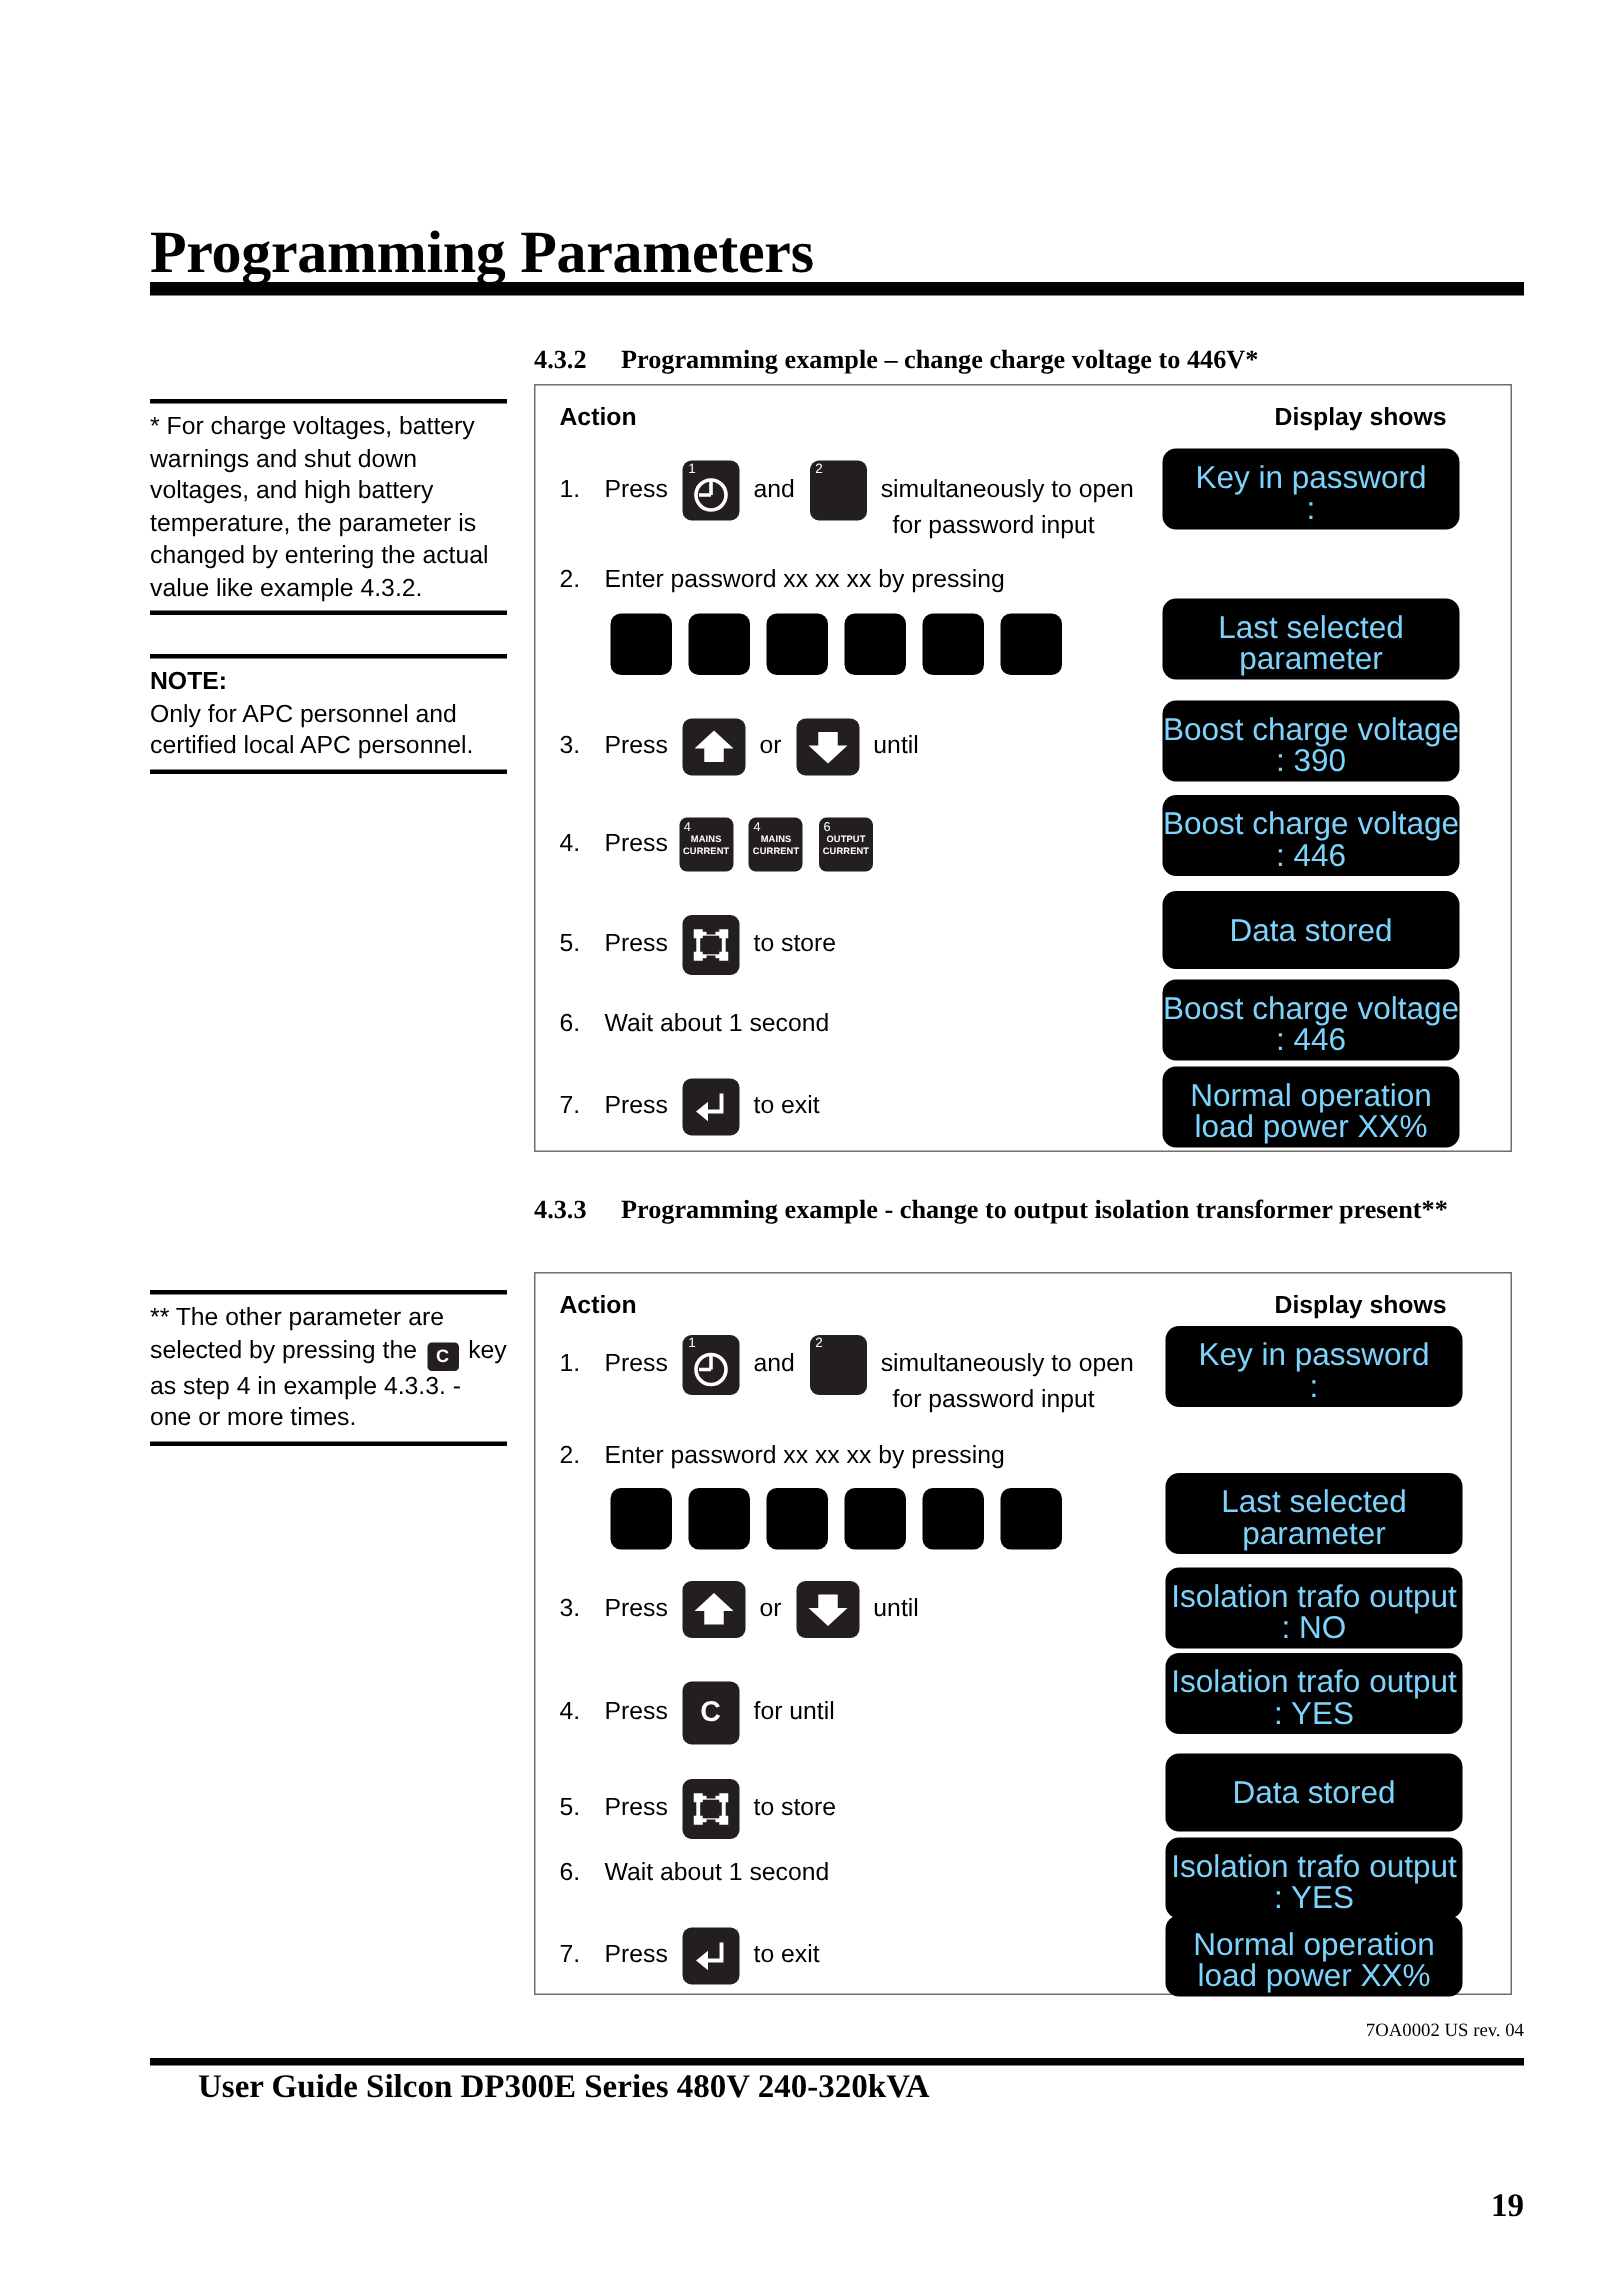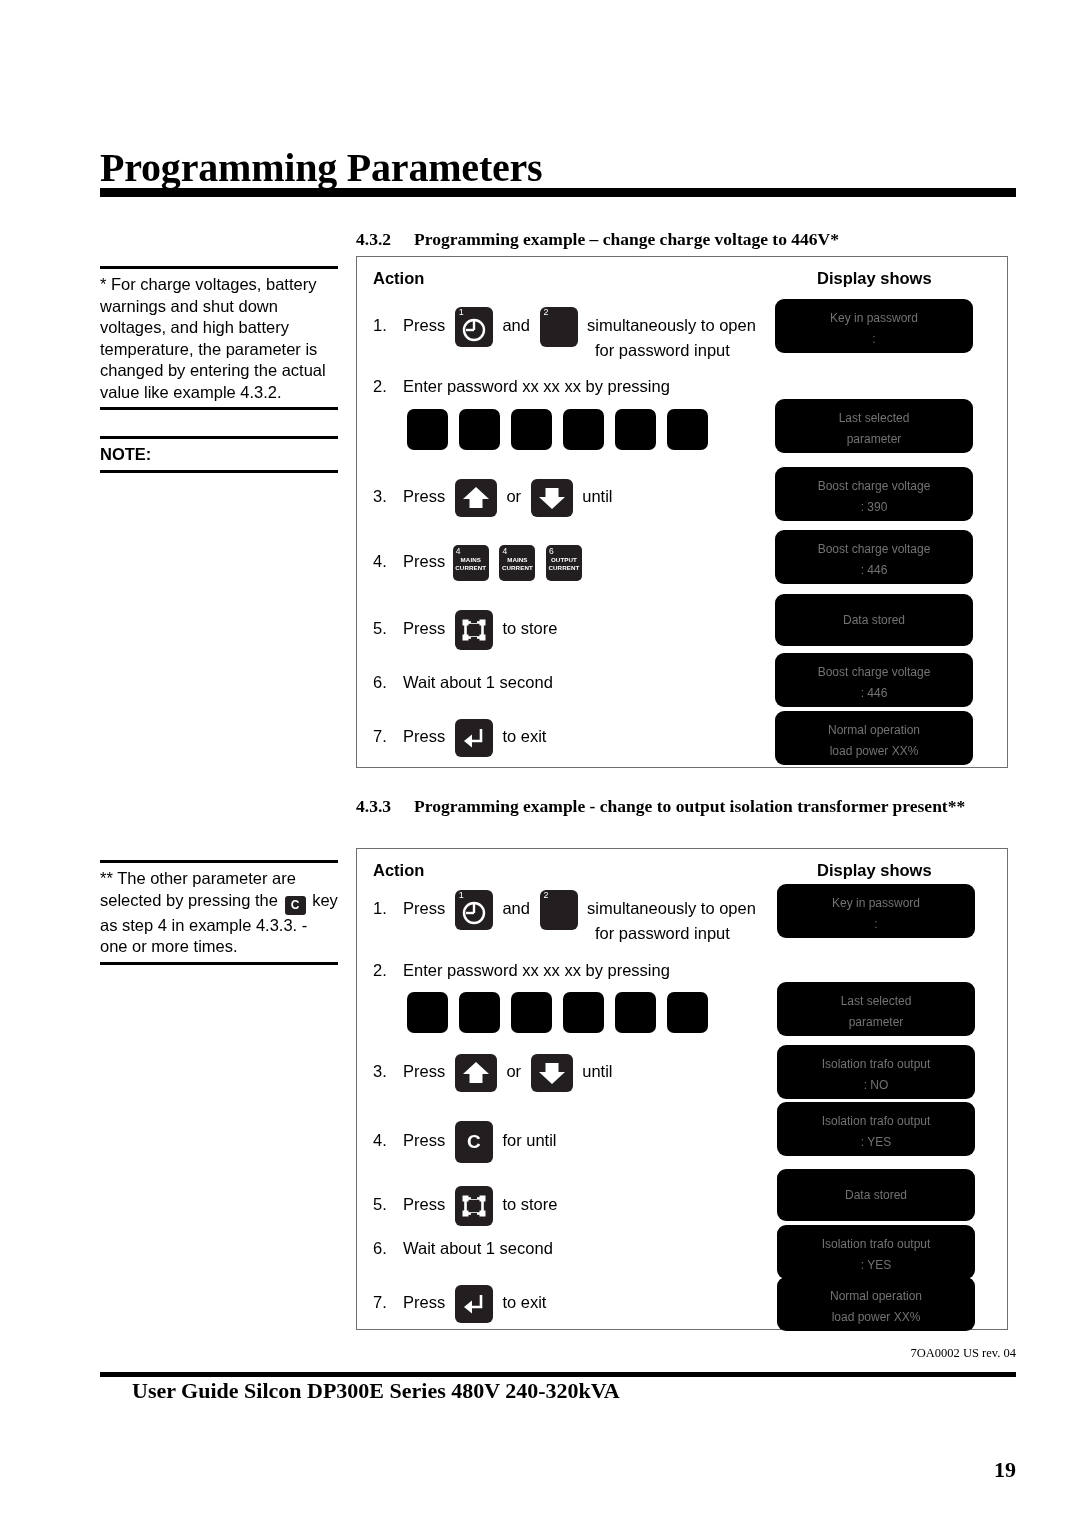--- a/index.html
+++ b/index.html
@@ -92,20 +92,21 @@
 
   .th-action {
     position: absolute;
     left: 16px; top: 12px;
     font-size: 16.5px; font-weight: bold;
   }
   .th-display {
     position: absolute;
     left: 460px; top: 12px;
     width: 180px;
+    text-align: center;
     font-size: 16.5px; font-weight: bold;
   }
 
   .step {
     position: absolute;
     font-size: 16.5px;
     line-height: 22px;
     white-space: nowrap;
   }
   .step .n { display: inline-block; width: 30px; }
@@ -175,22 +176,22 @@
     background: #000;
     border-radius: 7px;
     margin-right: 11px;
   }
 
   
   .lcd {
     position: absolute;
     background: #000;
     border-radius: 9px;
-    color: #737373;
-    font-size: 12px;
+    color: #7dd3fc;
+    font-size: 21px;
     line-height: 21px;
     text-align: center;
     padding-top: 9px;
   }
 
   
   .doc-rev {
     position: absolute;
     right: 64px; top: 1346px;
     font-family: "Liberation Serif", serif;
@@ -230,20 +231,21 @@
   <div class="side-note" id="note-1">
     <div class="rule-top"></div>
     <div class="body">* For charge voltages, battery warnings and shut down voltages, and high battery temperature, the parameter is changed by entering the actual value like example 4.3.2.</div>
     <div class="rule-bottom"></div>
   </div>
 
   <div class="side-note" id="note-2">
     <div class="rule-top"></div>
     <div class="body">
       <b>NOTE:</b><br>
+      <span>Only for APC personnel and certified local APC personnel.</span>
     </div>
     <div class="rule-bottom"></div>
   </div>
 
   <div class="side-note" id="note-3">
     <div class="rule-top"></div>
     <div class="body">
       <span>** The other parameter are selected by pressing the</span>
       <span class="inline-key">C</span>
       <span>key as step 4 in example 4.3.3. - one or more times.</span>

